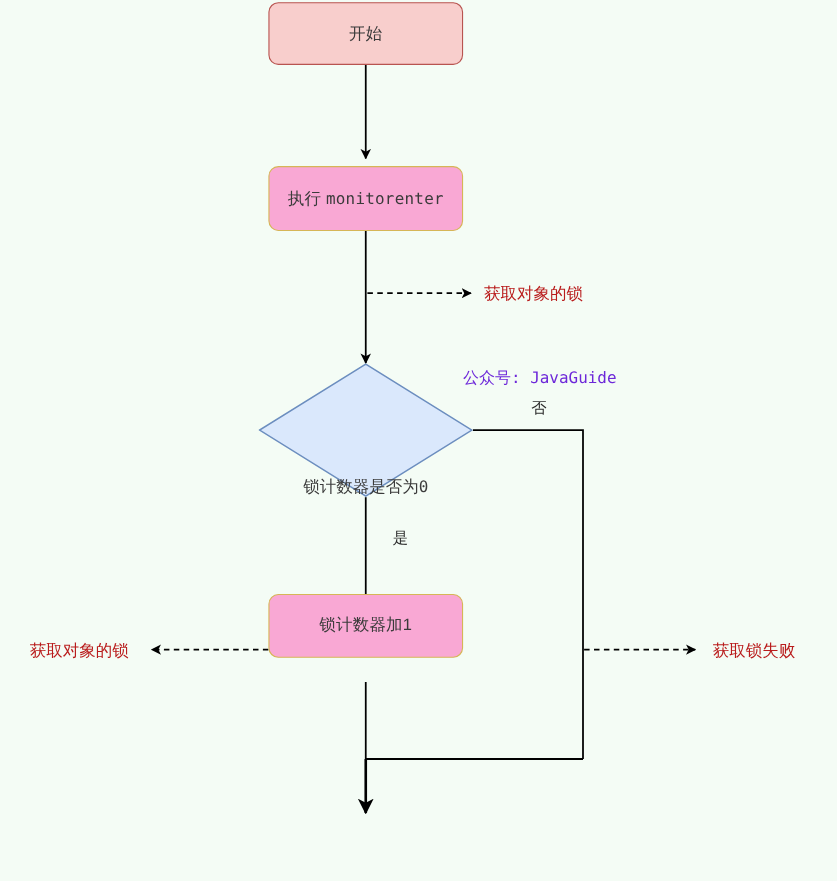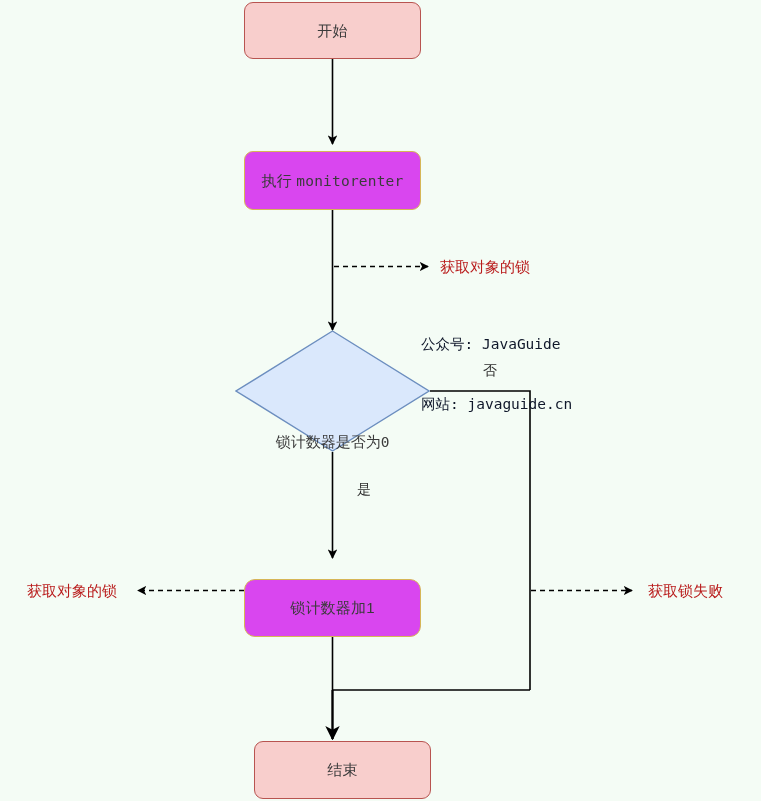--- a/index.html
+++ b/index.html
@@ -39,21 +39,21 @@
     font-size: 15px;
     color: #3b3b3b;
     letter-spacing: 0.2px;
     line-height: 1.3;
   }
   .node.terminal {
     background: #f8cecc;
     border-color: #b85450;
   }
   .node.process {
-    background: #d946ef;
+    background: #f9a8d4;
     border-color: #d6b656;
   }
 
   
   .diamond-wrap {
     position: absolute;
     display: flex;
     align-items: flex-end;
     justify-content: center;
   }
@@ -87,21 +87,21 @@
     position: absolute;
     font-size: 15px;
     color: #b91c1c;
     white-space: nowrap;
   }
 
   #watermark {
     position: absolute;
     left: 421px;
     top: 294px;
-    color: #0f172a;
+    color: #6d28d9;
     font-family: "DejaVu Sans Mono", "Liberation Mono", monospace;
     font-size: 14.5px;
     line-height: 20px;
     white-space: pre;
     user-select: none;
   }
 </style>
 </head>
 <body>
 
@@ -146,36 +146,32 @@
     <span><span>执行 </span><span class="mono">monitorenter</span></span>
   </div>
 
   <div class="diamond-wrap" style="left:235px; top:330px; width:195px; height:122px;">
     <svg class="diamond-shape" viewBox="0 0 195 122" preserveAspectRatio="none">
       <polygon points="97.5,1 194,61 97.5,121 1,61" fill="#dae8fc" stroke="#6c8ebf" stroke-width="1.4"></polygon>
     </svg>
     <span class="diamond-label"><span>锁计数器是否为</span><span class="mono">0</span></span>
   </div>
 
-  <div class="node process" style="left:244px; top:579px; width:177px; height:58px;border-radius:11px;">
+  <div class="node process" style="left:244px; top:540px; width:177px; height:58px;">
     <span>锁计数器加1</span>
   </div>
 
-  <div class="node terminal" style="left:254px; top:741px; width:177px; height:58px;">
-    <span>结束</span>
-  </div>
 
   <div class="edge-label" style="left:483px; top:362px;">否</div>
 
   <div class="edge-label" style="left:357px; top:481px;">是</div>
 
   <div class="side-label" style="left:440px; top:258px;">获取对象的锁</div>
 
   <div class="side-label" style="left:27px; top:582px;">获取对象的锁</div>
 
   <div class="side-label" style="left:648px; top:582px;">获取锁失败</div>
 
   <div id="watermark">
     <div>公众号: JavaGuide</div>
-    <div>网站: javaguide.cn</div>
   </div>
 
 </div>
 
 </body></html>

